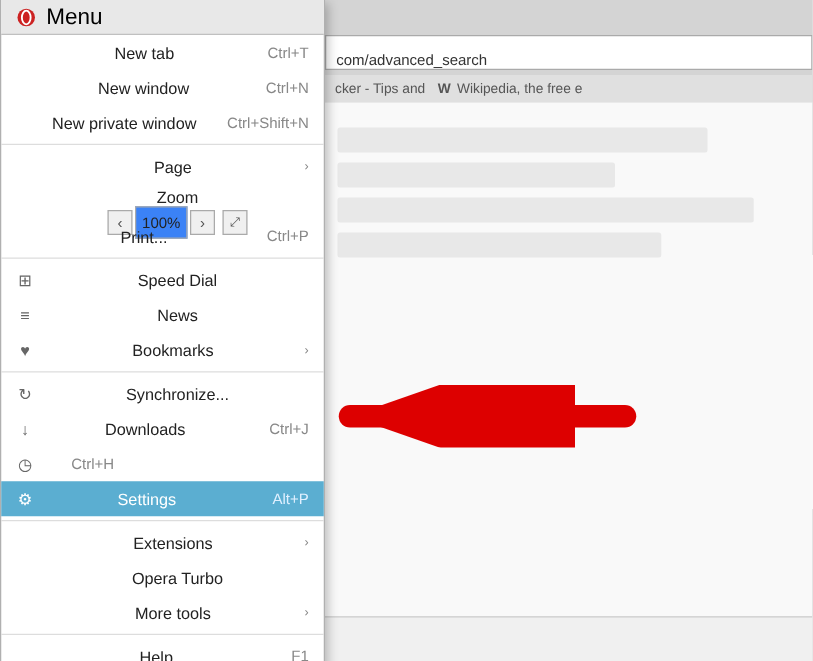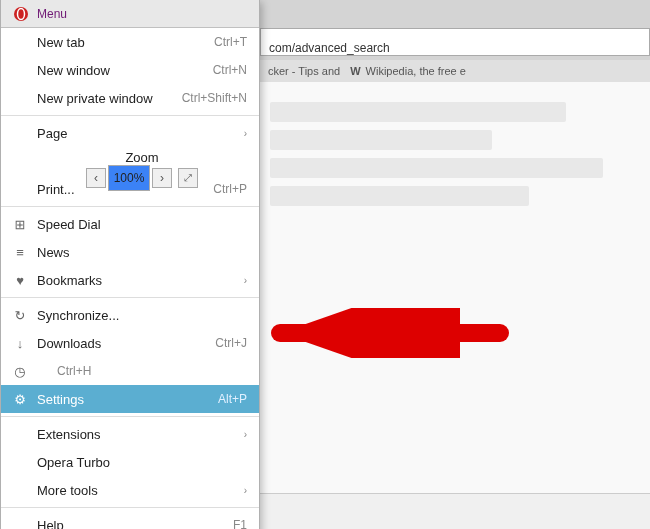--- a/index.html
+++ b/index.html
@@ -112,34 +112,35 @@
       gap: 8px;
       height: 28px;
     }
 
     .opera-logo {
       width: 16px;
       height: 16px;
     }
 
     .menu-header-label {
-      font-size: 12px;
-      color: #701a75;
+      font-size: 18px;
+      color: #000000;
       font-weight: normal;
     }
 
     
     .menu-item {
       display: flex;
       align-items: center;
       padding: 5px 12px 5px 36px;
       height: 28px;
       cursor: pointer;
       position: relative;
       color: #222;
+      text-align: center;
     }
 
     .menu-item.highlighted {
       background: #5baed1;
       color: #fff;
     }
 
     .menu-item-icon {
       position: absolute;
       left: 10px;

